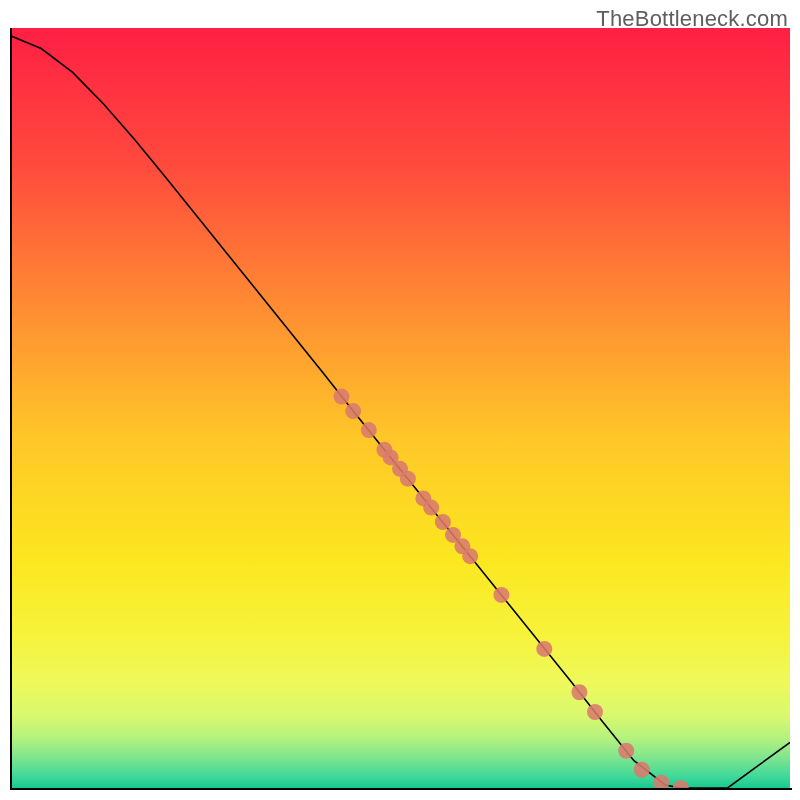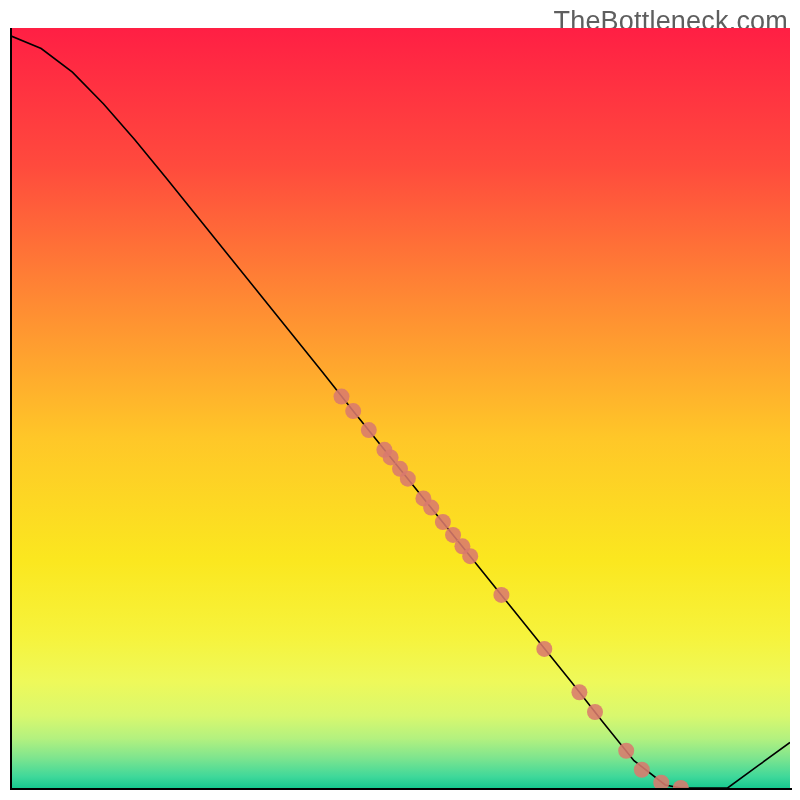--- a/index.html
+++ b/index.html
@@ -36,21 +36,21 @@
     left: 0;
     top: 0;
     width: 100%;
     height: 100%;
   }
   .watermark {
     position: absolute;
     top: 6px;
     right: 12px;
     color: #5e5e5e;
-    font-size: 27px;
+    font-size: 22px;
     font-weight: 400;
     letter-spacing: 0.2px;
   }
   .axis-line {
     position: absolute;
     background: #000000;
   }
   .x-axis {
     left: 10px;
     bottom: 10px;

